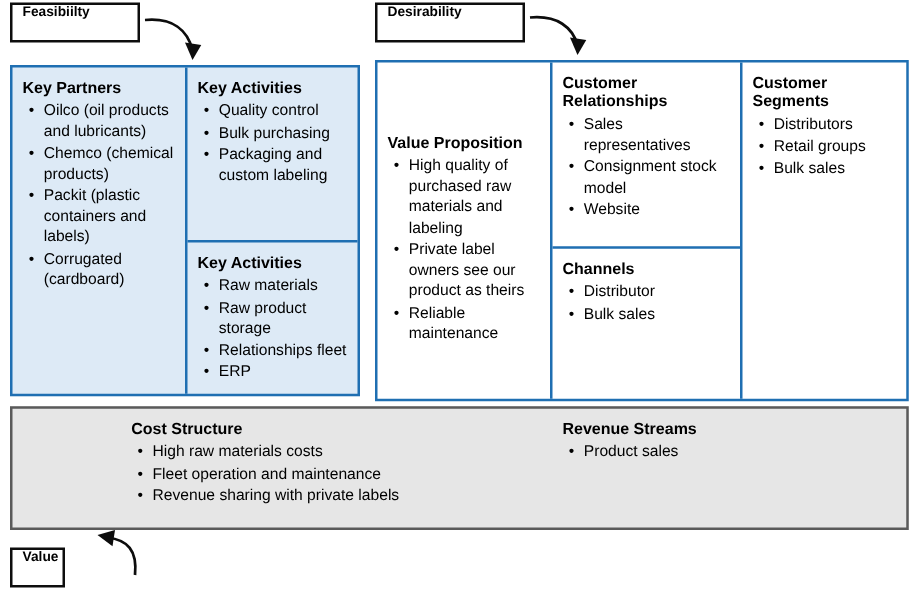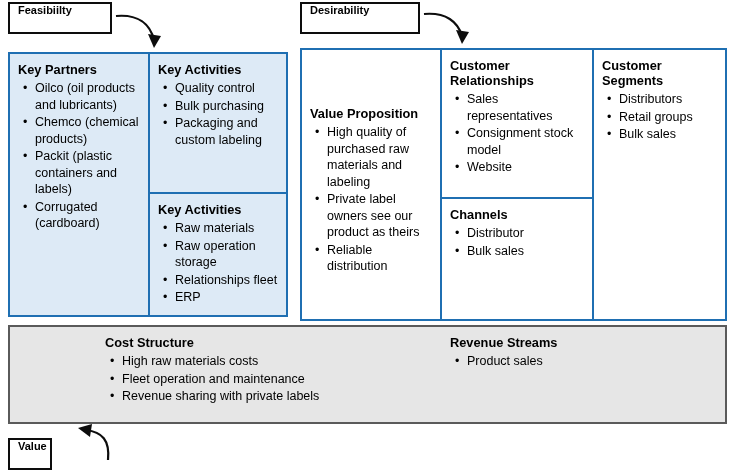--- a/index.html
+++ b/index.html
@@ -233,34 +233,34 @@
         <li>Bulk purchasing</li>
         <li>Packaging and custom labeling</li>
       </ul>
     </div>
     <div id="divider-left-horizontal"></div>
 
     <div class="cell" id="cell-key-resources">
       <span class="cell-title">Key Activities</span>
       <ul class="bullets">
         <li>Raw materials</li>
-        <li>Raw operation storage</li>
+        <li>Raw product storage</li>
         <li>Relationships fleet</li>
         <li>ERP</li>
       </ul>
     </div>
   </div>
 
   <div class="block right-group">
     <div class="cell" id="cell-value-proposition">
       <span class="cell-title">Value Proposition</span>
       <ul class="bullets">
         <li>High quality of purchased raw materials and labeling</li>
         <li>Private label owners see our product as theirs</li>
-        <li>Reliable distribution</li>
+        <li>Reliable maintenance</li>
       </ul>
     </div>
     <div id="divider-right-v1"></div>
 
     <div class="cell" id="cell-customer-relationships">
       <span class="cell-title">Customer Relationships</span>
       <ul class="bullets">
         <li>Sales representatives</li>
         <li>Consignment stock model</li>
         <li>Website</li>

